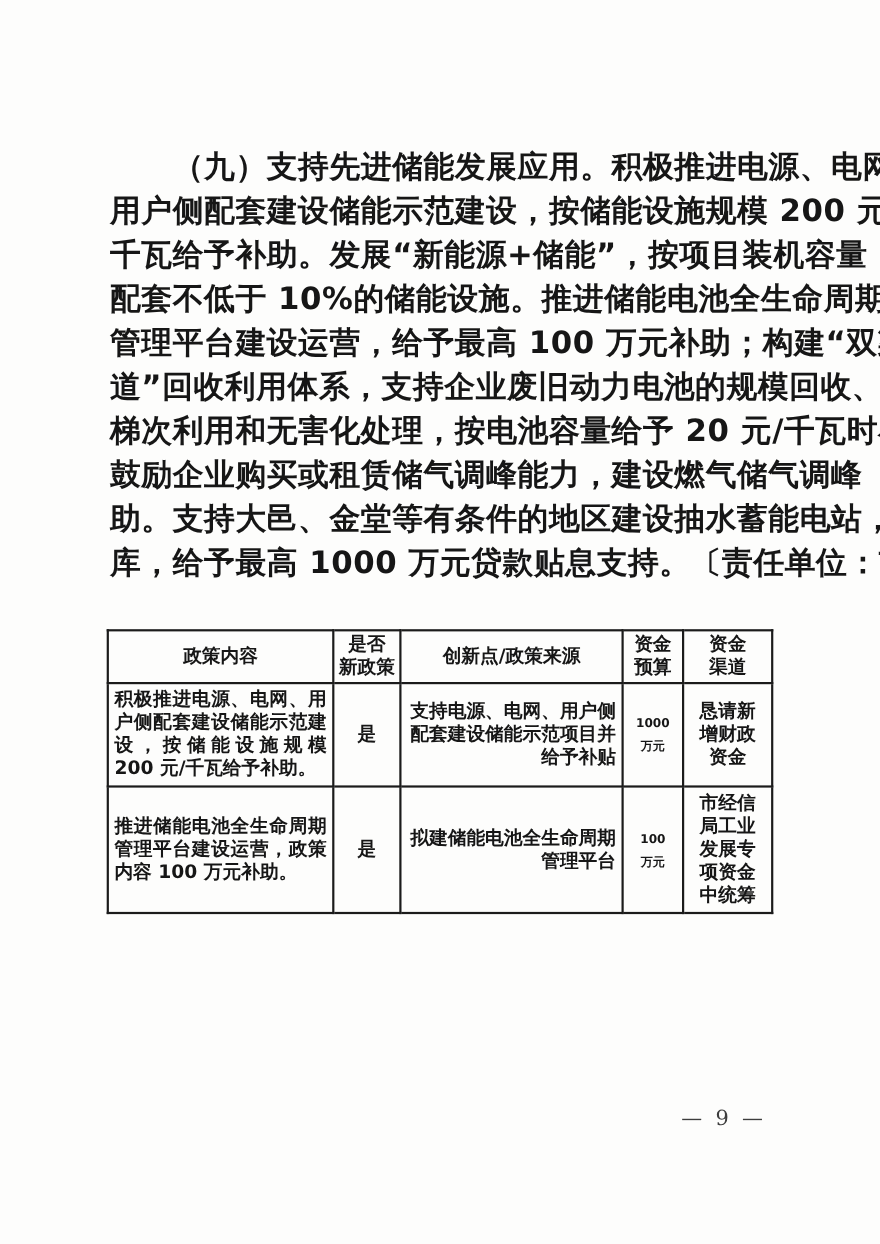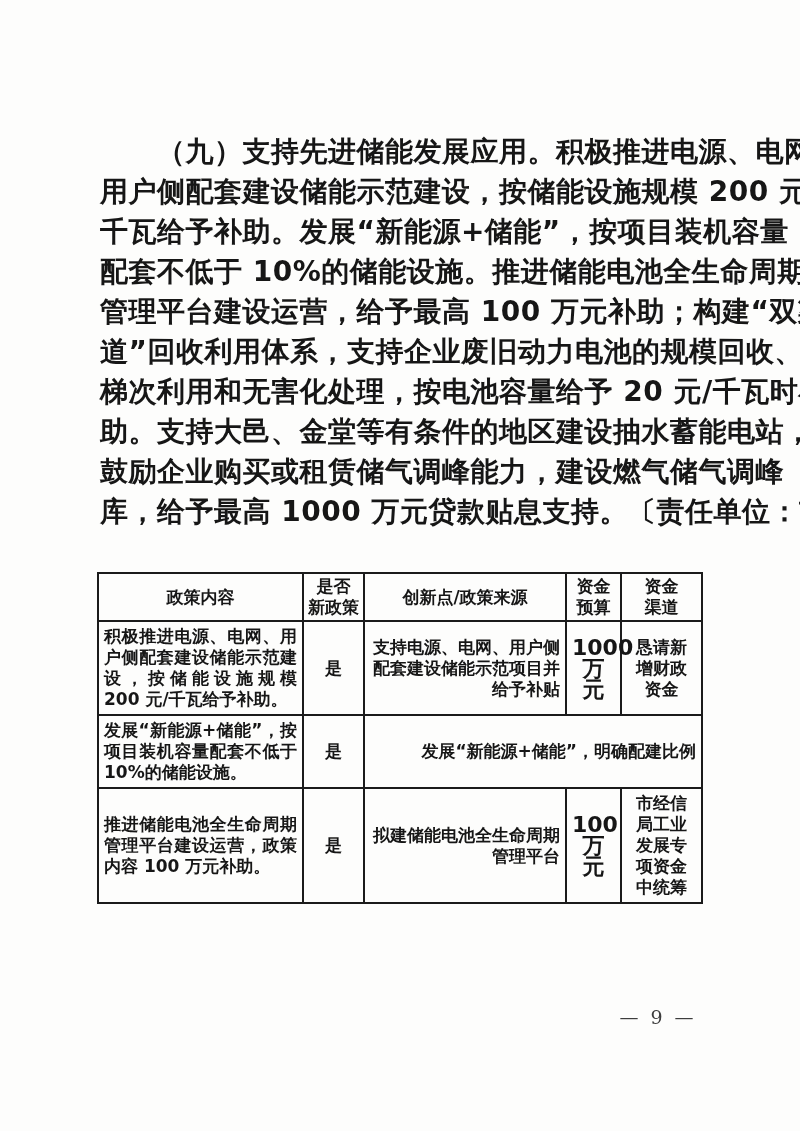--- a/index.html
+++ b/index.html
@@ -32,21 +32,21 @@
     color:#161616;
   }
   table.policy th {
     text-align:center; white-space:pre-line; font-size:17px;
     height:40px; padding:2px 3px; font-weight:700;
   }
   td.policy-text { text-align:justify; }
   td.innov-text  { text-align:right; padding-left:9px; }
   td.center      { text-align:center; }
   td.pre         { white-space:pre-line; text-align:center; }
-  td.budget      { font-size:22px; }
+  td.budget      { font-size:11px; }
 
   
   .pagenum {
     position:absolute; left:608px; top:1006px; width:100px;
     text-align:center; font-family:"DejaVu Serif","Liberation Serif",serif;
     font-size:19px; font-weight:400; color:#3d3d3d; letter-spacing:3px;
     white-space:nowrap;
   }
 </style>
 </head>
@@ -55,22 +55,22 @@
 <div class="page">
 
   <div class="para">
     <div class="line first">（九）支持先进储能发展应用。积极推进电源、电网、</div>
     <div class="line">用户侧配套建设储能示范建设，按储能设施规模 200 元/</div>
     <div class="line">千瓦给予补助。发展“新能源+储能”，按项目装机容量</div>
     <div class="line">配套不低于 10%的储能设施。推进储能电池全生命周期</div>
     <div class="line">管理平台建设运营，给予最高 100 万元补助；构建“双渠</div>
     <div class="line">道”回收利用体系，支持企业废旧动力电池的规模回收、</div>
     <div class="line">梯次利用和无害化处理，按电池容量给予 20 元/千瓦时补</div>
+    <div class="line">鼓励企业购买或租赁储气调峰能力，建设燃气储气调峰</div>
     <div class="line">助。支持大邑、金堂等有条件的地区建设抽水蓄能电站，</div>
-    <div class="line">鼓励企业购买或租赁储气调峰能力，建设燃气储气调峰</div>
     <div class="line">库，给予最高 1000 万元贷款贴息支持。〔责任单位：市经</div>
   </div>
 
   <table class="policy">
     <colgroup>
       <col style="width:205px">
       <col style="width:61px">
       <col style="width:202px">
       <col style="width:55px">
       <col style="width:81px">
@@ -92,25 +92,20 @@
         <td class="policy-text">积极推进电源、电网、用户侧配套建设储能示范建设，按储能设施规模 200 元/千瓦给予补助。</td>
         <td class="center">是</td>
         <td class="innov-text">支持电源、电网、用户侧配套建设储能示范项目并给予补贴</td>
         <td class="pre budget">1000
 万元</td>
         <td class="pre">恳请新
 增财政
 资金</td>
       </tr>
       <tr>
-        <td class="policy-text">发展“新能源+储能”，按项目装机容量配套不低于 10%的储能设施。</td>
-        <td class="center">是</td>
-        <td class="innov-text" colspan="3">发展“新能源+储能”，明确配建比例</td>
-      </tr>
-      <tr>
         <td class="policy-text">推进储能电池全生命周期管理平台建设运营，政策内容 100 万元补助。</td>
         <td class="center">是</td>
         <td class="innov-text">拟建储能电池全生命周期管理平台</td>
         <td class="pre budget">100
 万元</td>
         <td class="pre">市经信
 局工业
 发展专
 项资金
 中统筹</td>

